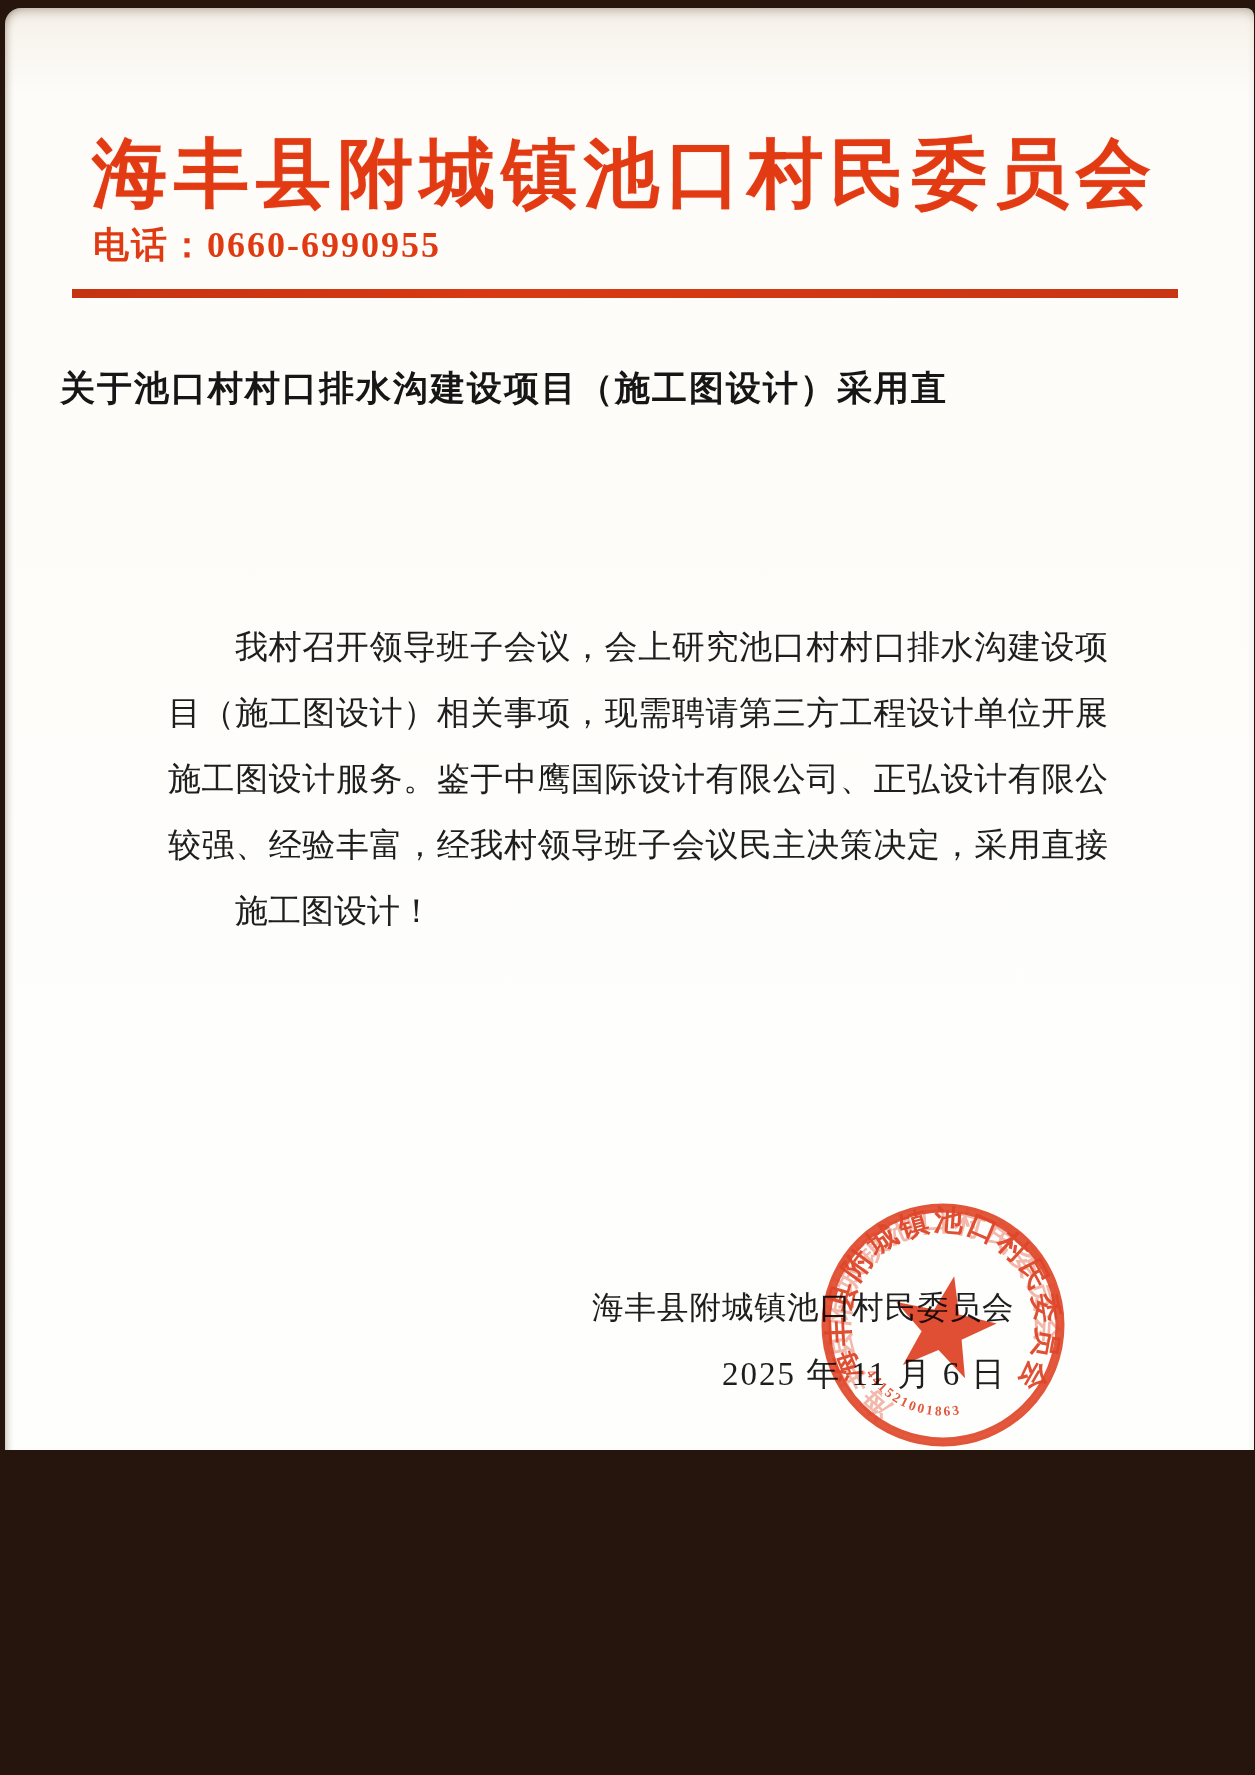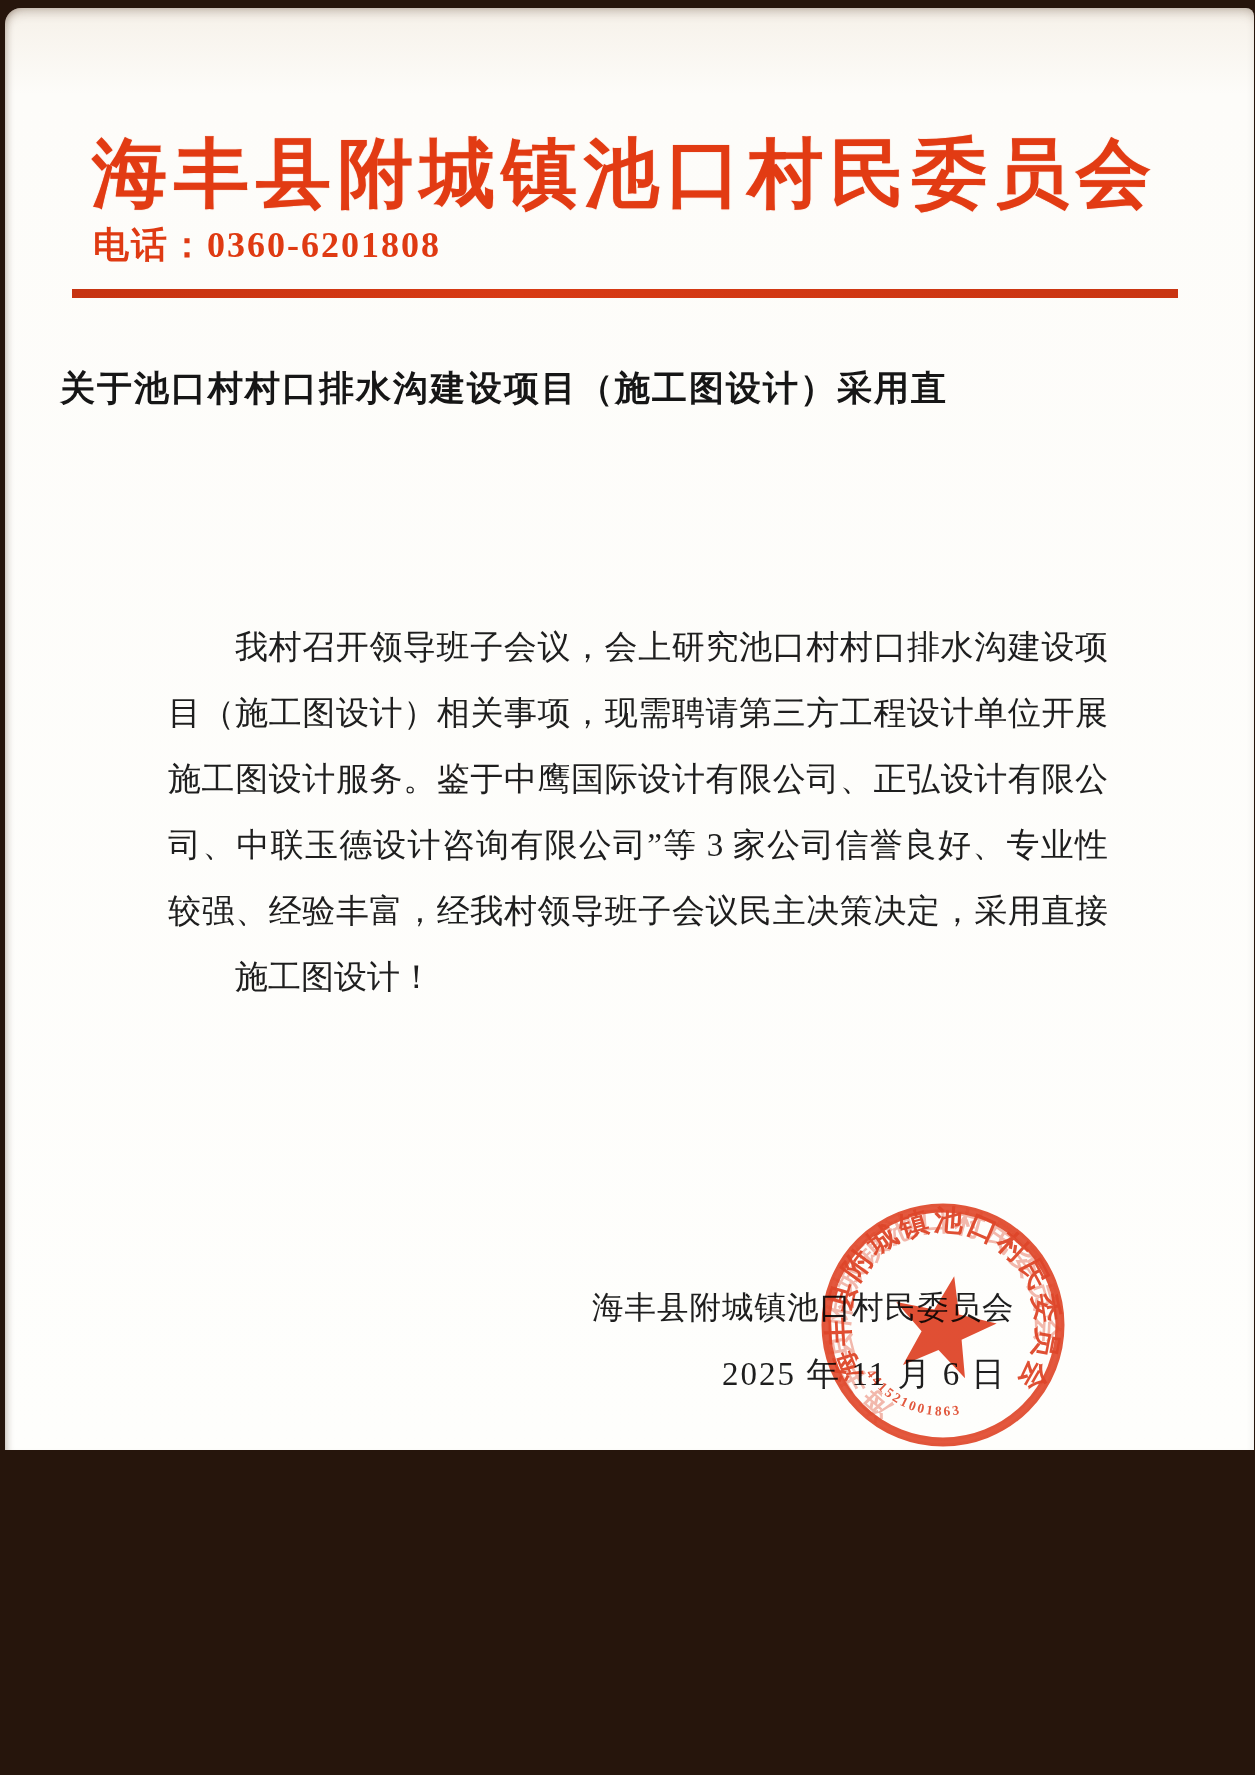--- a/index.html
+++ b/index.html
@@ -67,34 +67,33 @@
   .stamp svg{display:block;}
 </style>
 </head>
 <body>
 
 <div class="page">
   <div class="paper"></div>
 
   <div class="abs org-title">海丰县附城镇池口村民委员会</div>
 
-  <div class="abs phone">电话：0360-6201808</div>
+  <div class="abs phone">电话：0660-6990955</div>
 
   <div class="abs divider"></div>
 
   <div class="abs doc-title">
     <div>关于池口村村口排水沟建设项目（施工图设计）采用直</div>
   </div>
 
 
   <div class="abs body-block">
     <div class="line just indent">我村召开领导班子会议，会上研究池口村村口排水沟建设项</div>
     <div class="line just">目（施工图设计）相关事项，现需聘请第三方工程设计单位开展</div>
     <div class="line just">施工图设计服务。鉴于中鹰国际设计有限公司、正弘设计有限公</div>
-    <div class="line just">司、中联玉德设计咨询有限公司”等 3 家公司信誉良好、专业性</div>
     <div class="line just">较强、经验丰富，经我村领导班子会议民主决策决定，采用直接</div>
     <div class="line indent">施工图设计！</div>
   </div>
 
   <div class="abs signature">海丰县附城镇池口村民委员会</div>
 
   <div class="abs date">2025 年 11 月 6 日</div>
 
   <div class="abs stamp">
     <svg width="254" height="254" viewBox="0 0 254 254">

